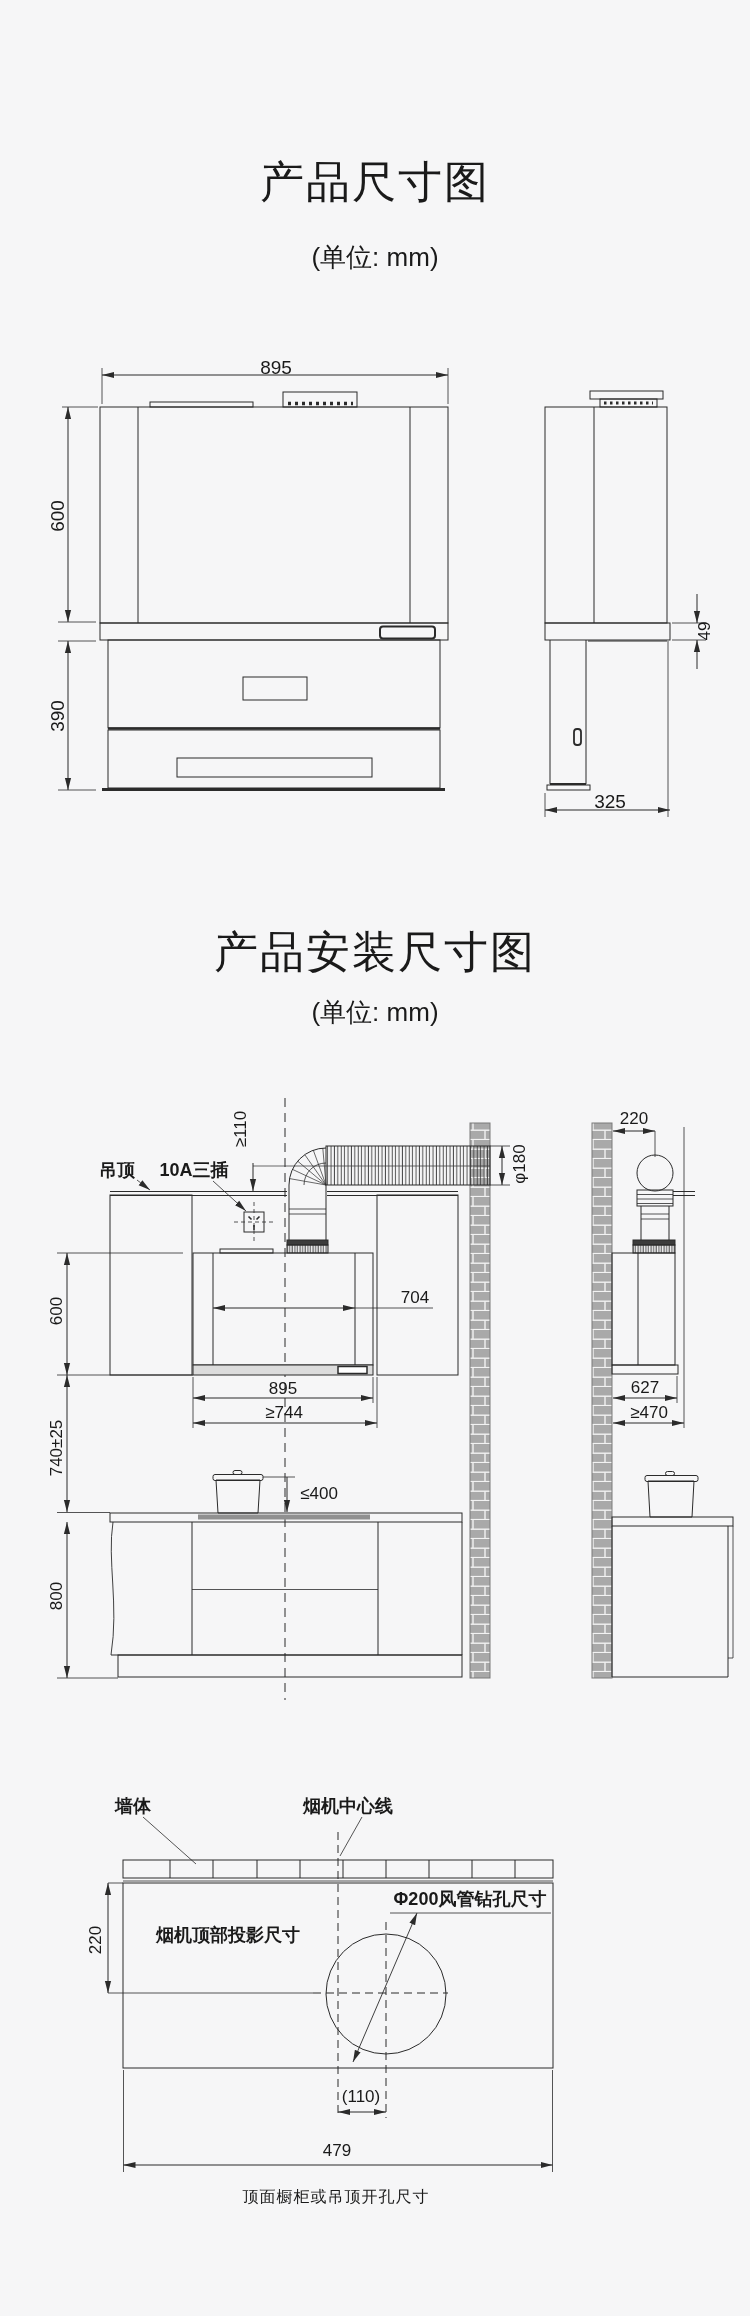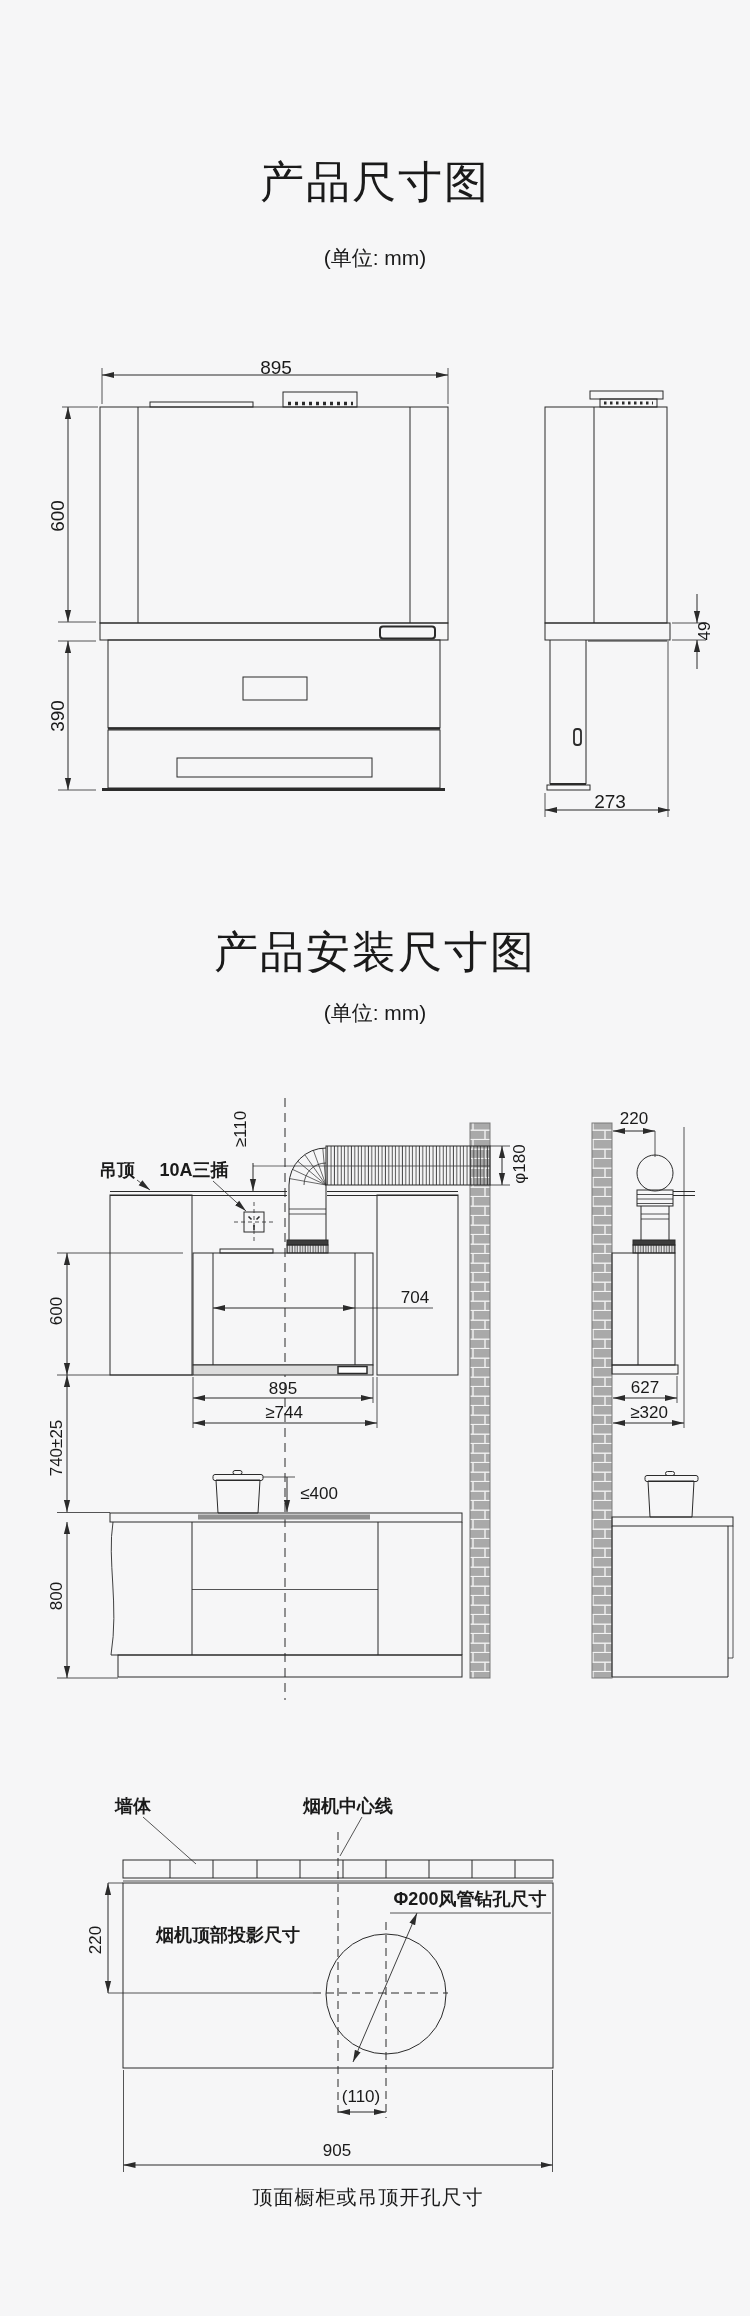--- a/index.html
+++ b/index.html
@@ -2,25 +2,25 @@
 <html><head>
 <meta charset="utf-8">
 <style>
   html,body{margin:0;padding:0;}
   body{width:750px;height:2316px;position:relative;background:#f6f6f7;
        font-family:"Liberation Sans", sans-serif;color:#1a1a1a;overflow:hidden;}
   #art{position:absolute;left:0;top:0;}
   .t{position:absolute;white-space:nowrap;transform:translate(-50%,-50%);
      color:#1a1a1a;line-height:1;}
   .title{font-size:44px;font-weight:normal;letter-spacing:2px;}
-  .unit{font-size:21px;}
+  .unit{font-size:26px;}
   .d19{font-size:19px;}
   .d17{font-size:17px;}
   .lab{font-size:18px;font-weight:bold;}
-  .cap{font-size:20px;letter-spacing:1px;margin-left:32px;}
+  .cap{font-size:16px;letter-spacing:1px;}
   .v{transform:translate(-50%,-50%) rotate(-90deg);}
 </style>
 </head>
 <body>
 
 <svg id="art" width="750" height="2316" viewBox="0 0 750 2316">
   <defs>
     <marker id="ar" markerWidth="12" markerHeight="8" refX="12" refY="4" orient="auto-start-reverse" markerUnits="userSpaceOnUse">
       <path d="M12,4 L0,0.9 L0,7.1 Z" fill="#2b2b2b"></path>
     </marker>
@@ -254,39 +254,39 @@
     <line x1="123.5" y1="2165" x2="552.5" y2="2165" marker-start="url(#ar)" marker-end="url(#ar)"></line>
   </g>
 </svg>
 
 <span class="t title" style="left:375px;top:182px">产品尺寸图</span>
 <span class="t unit" style="left:375px;top:257px">(单位: mm)</span>
 <span class="t d19" style="left:276px;top:367px">895</span>
 <span class="t d19 v" style="left:57px;top:516px">600</span>
 <span class="t d19 v" style="left:57px;top:716px">390</span>
 <span class="t d17 v" style="left:704px;top:631px">49</span>
-<span class="t d19" style="left:610px;top:801px">273</span>
+<span class="t d19" style="left:610px;top:801px">325</span>
 
 <span class="t title" style="left:375px;top:952px">产品安装尺寸图</span>
 <span class="t unit" style="left:375px;top:1012px">(单位: mm)</span>
 <span class="t d17 v" style="left:240px;top:1129px">≥110</span>
 <span class="t lab" style="left:117px;top:1170px">吊顶</span>
 <span class="t lab" style="left:194px;top:1170px">10A三插</span>
 <span class="t d17 v" style="left:519px;top:1164px">φ180</span>
 <span class="t d17" style="left:634px;top:1118px">220</span>
 <span class="t d17 v" style="left:56px;top:1311px">600</span>
 <span class="t d17" style="left:415px;top:1297px">704</span>
 <span class="t d17" style="left:283px;top:1388px">895</span>
 <span class="t d17" style="left:284px;top:1412px">≥744</span>
 <span class="t d17 v" style="left:56px;top:1448px">740±25</span>
 <span class="t d17" style="left:645px;top:1387px">627</span>
-<span class="t d17" style="left:649px;top:1412px">≥320</span>
+<span class="t d17" style="left:649px;top:1412px">≥470</span>
 <span class="t d17" style="left:319px;top:1493px">≤400</span>
 <span class="t d17 v" style="left:56px;top:1596px">800</span>
 
 <span class="t lab" style="left:133px;top:1806px">墙体</span>
 <span class="t lab" style="left:348px;top:1806px">烟机中心线</span>
 <span class="t d17 v" style="left:95px;top:1940px">220</span>
 <span class="t lab" style="left:228px;top:1935px">烟机顶部投影尺寸</span>
 <span class="t lab" style="left:470px;top:1899px">Φ200风管钻孔尺寸</span>
 <span class="t d17" style="left:361px;top:2096px">(110)</span>
-<span class="t d17" style="left:337px;top:2150px">905</span>
+<span class="t d17" style="left:337px;top:2150px">479</span>
 <span class="t cap" style="left:336px;top:2197px">顶面橱柜或吊顶开孔尺寸</span>
 
 </body></html>

